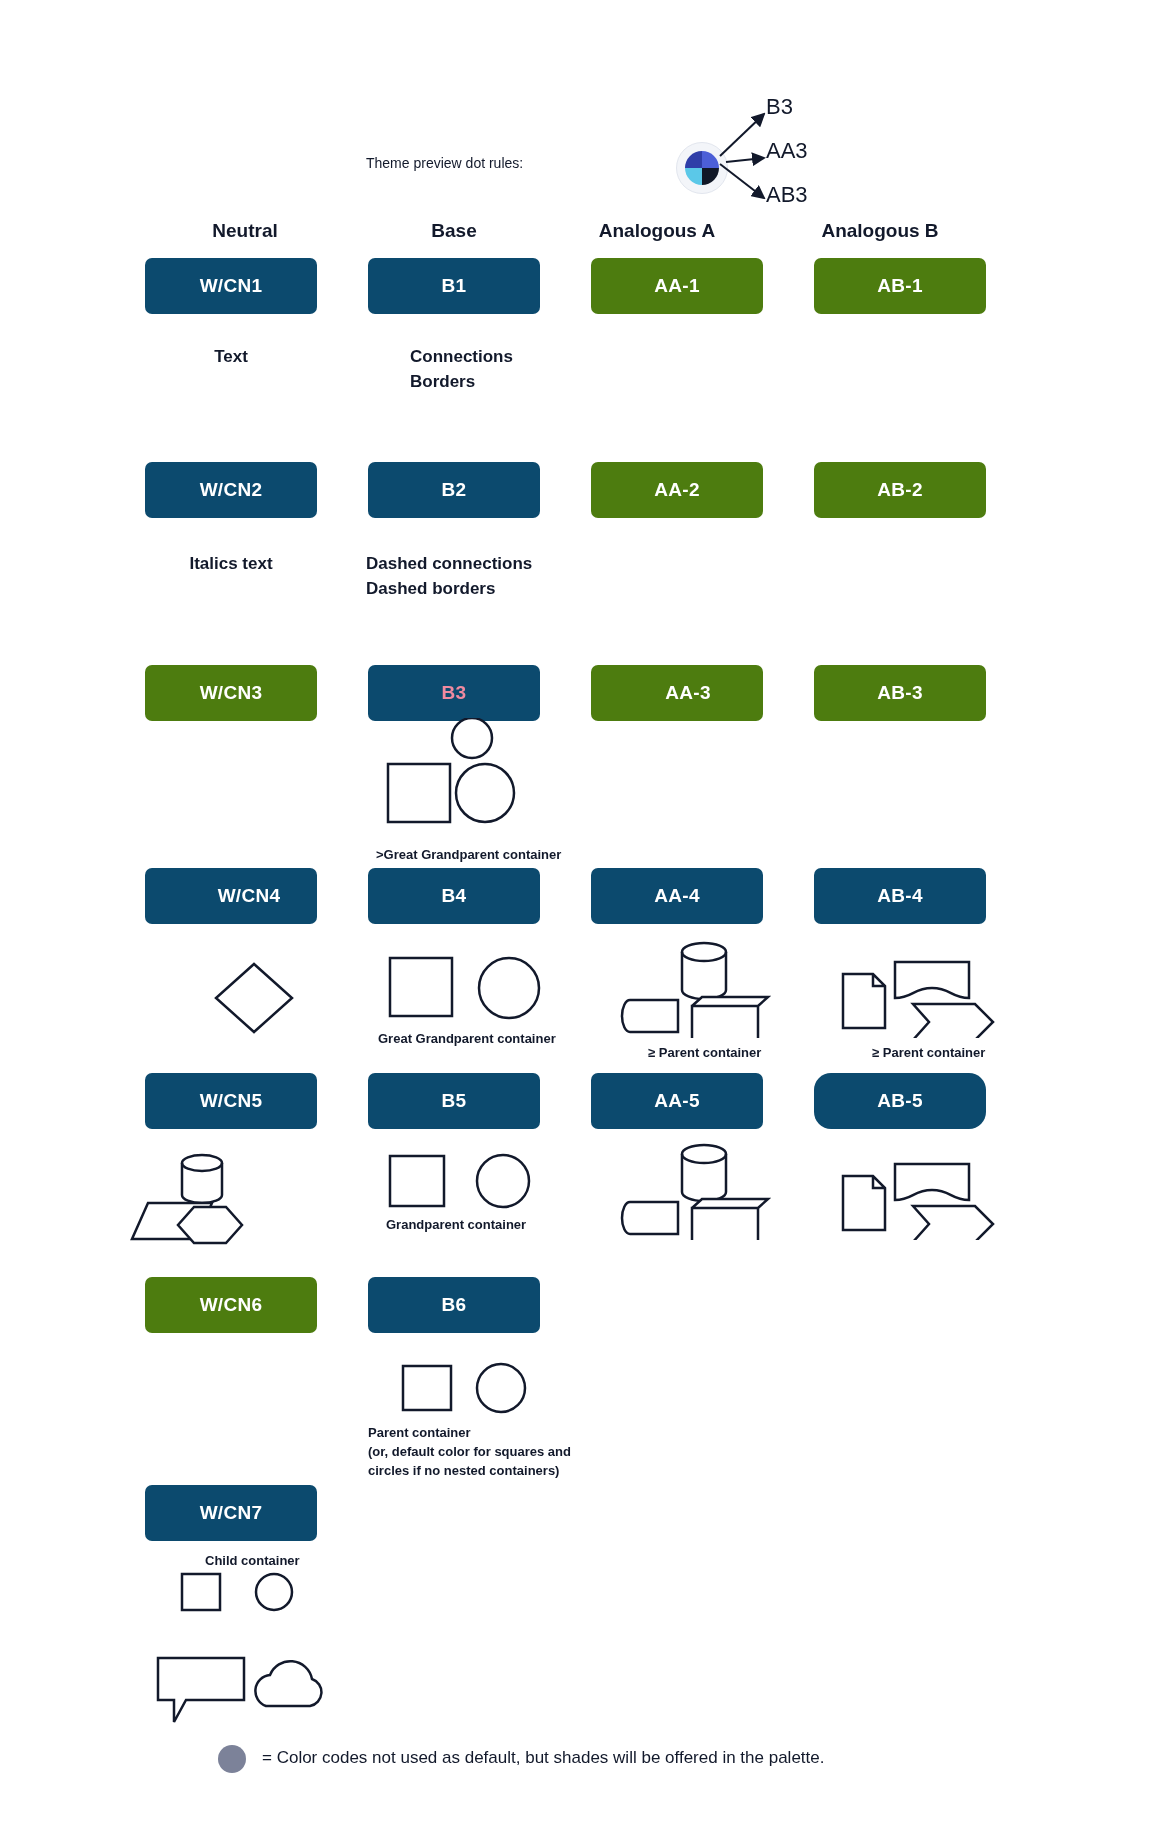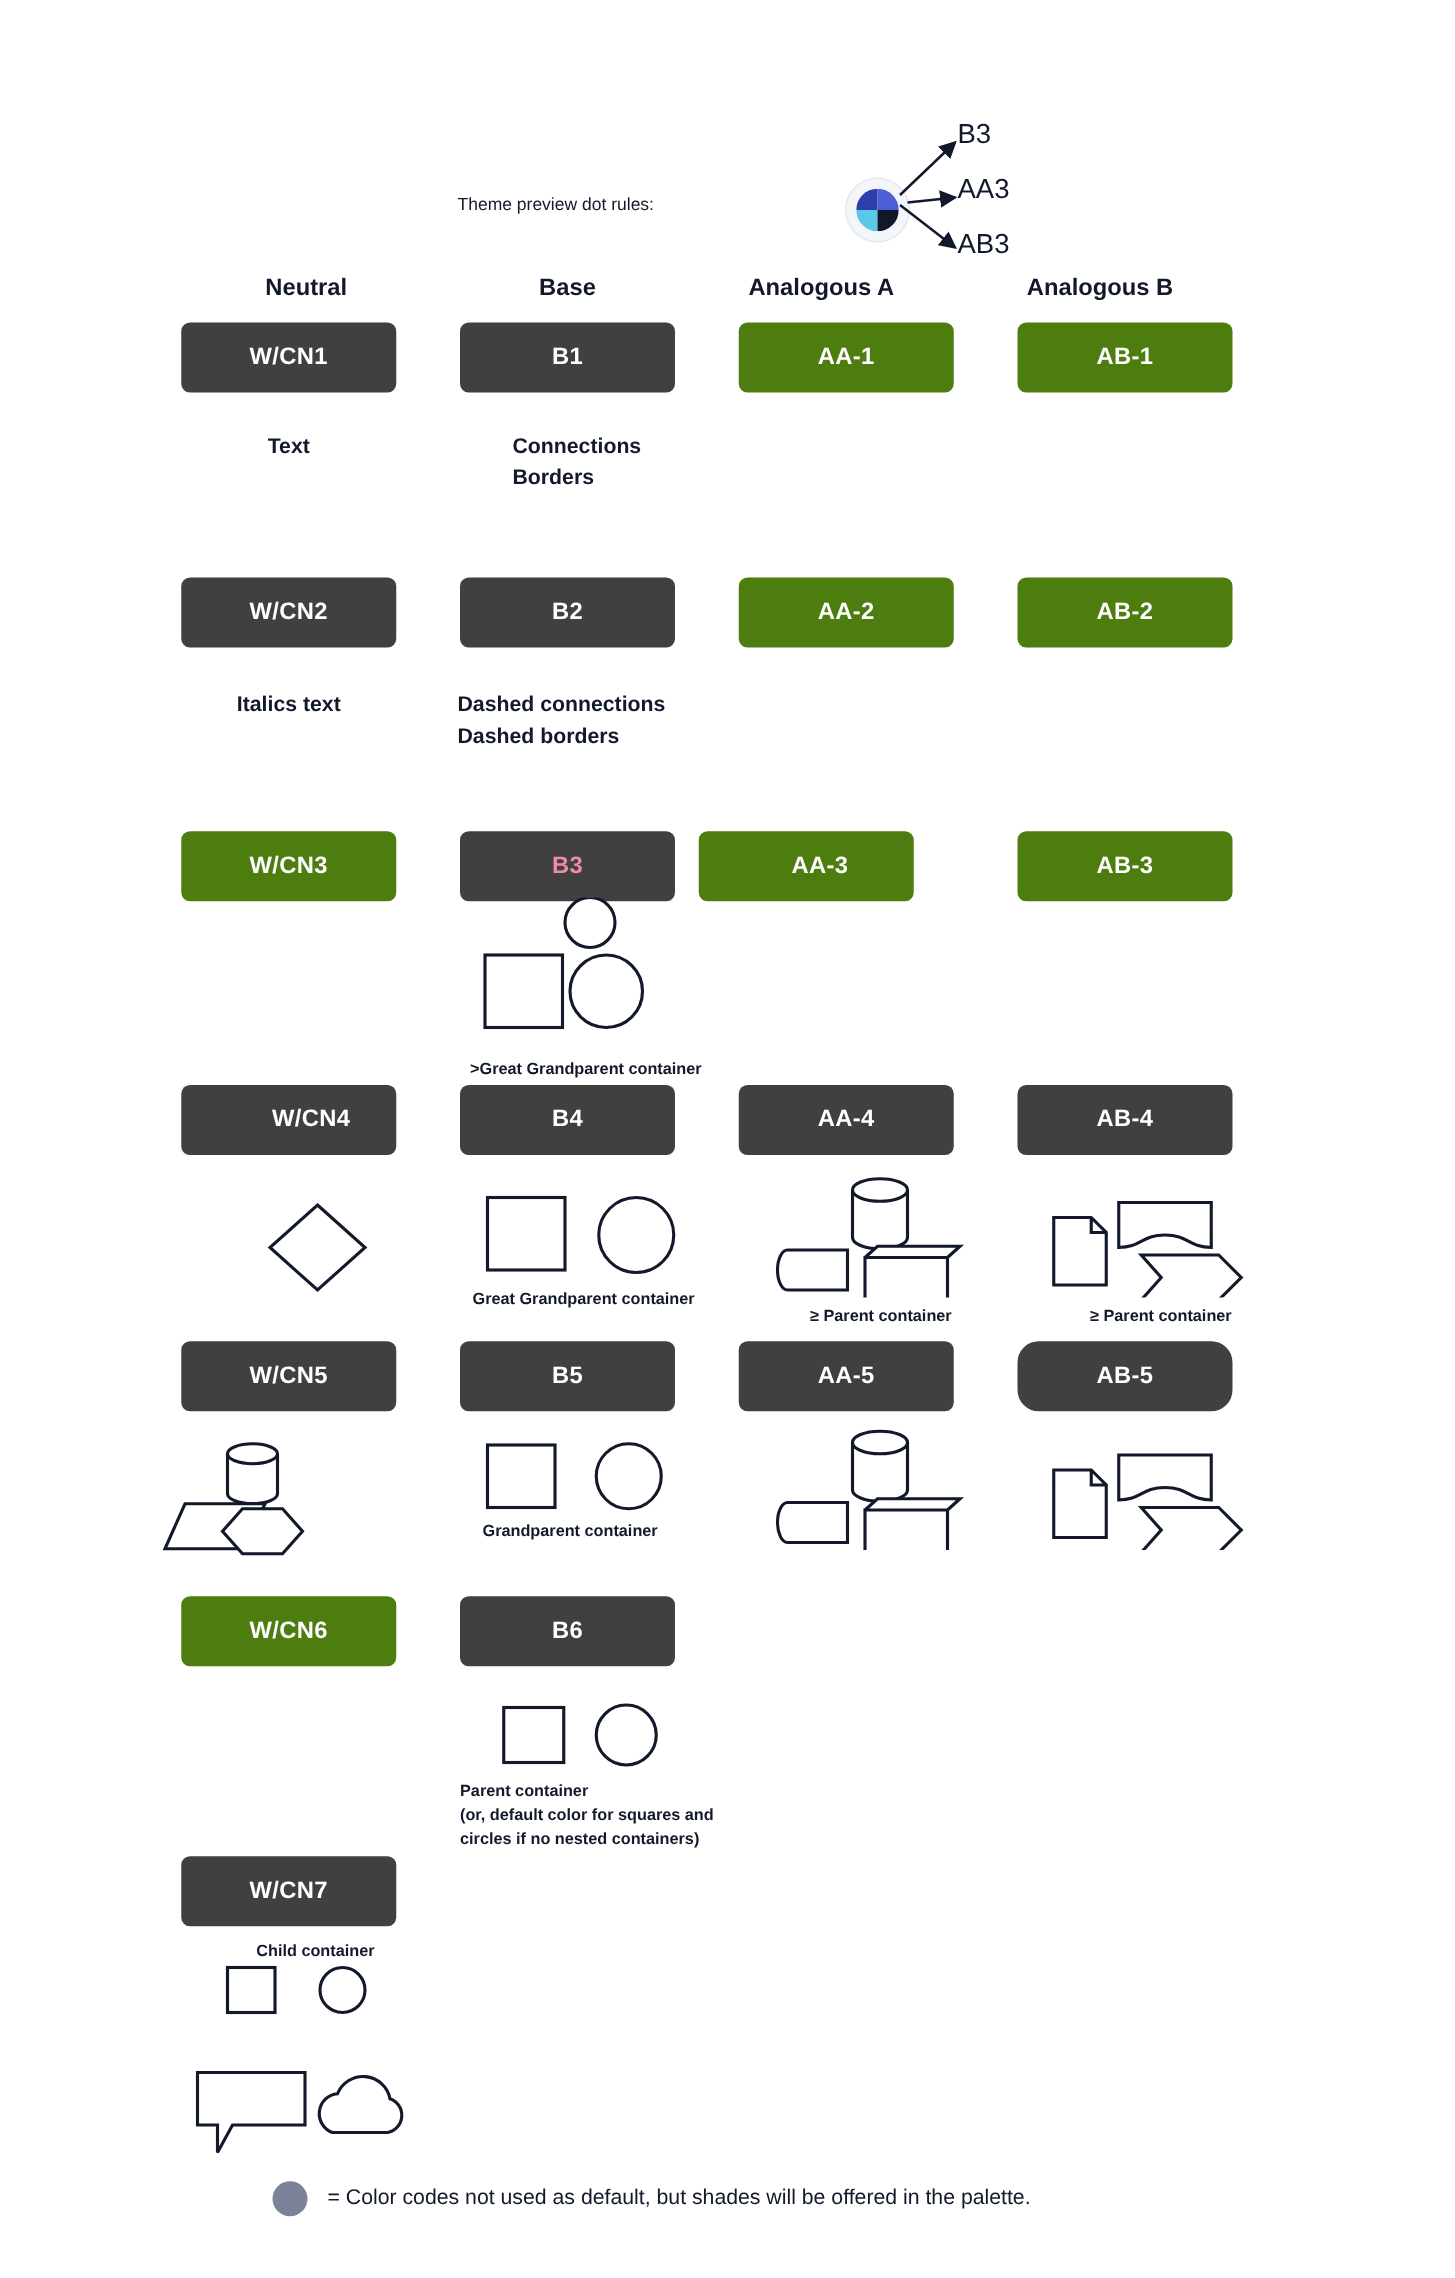--- a/index.html
+++ b/index.html
@@ -95,21 +95,21 @@
     border-radius: 7px;
     display: flex;
     align-items: center;
     justify-content: center;
     font-size: 19px;
     font-weight: bold;
     letter-spacing: 0.3px;
     color: #ffffff;
     box-sizing: border-box;
   }
-  .swatch.dark { background: #404040; }
+  .swatch.dark { background: #0c4a6e; }
   .swatch.gray { background: #4d7c0f; }
   .swatch.pinktext { color: #f08aa0; }
 
   
   .caption {
     position: absolute;
     font-size: 17px;
     font-weight: bold;
     color: #12192b;
     line-height: 1.45;
@@ -204,21 +204,21 @@
   <div class="swatch dark" style="left:368px; top:462px;">B2</div>
   <div class="swatch gray" style="left:591px; top:462px;">AA-2</div>
   <div class="swatch gray" style="left:814px; top:462px;">AB-2</div>
 
   <div class="caption center" style="left:145px; top:552px; width:172px;">Italics text</div>
   <div class="caption" style="left:366px; top:552px;">Dashed connections
 Dashed borders</div>
 
   <div class="swatch gray" style="left:145px; top:665px;">W/CN3</div>
   <div class="swatch dark pinktext" style="left:368px; top:665px;">B3</div>
-  <div class="swatch gray" style="left:559px; top:665px;padding-left:22px;">AA-3</div>
+  <div class="swatch gray" style="left:591px; top:665px;padding-left:22px;">AA-3</div>
   <div class="swatch gray" style="left:814px; top:665px;">AB-3</div>
 
   <svg class="shapes" style="left:380px; top:718px;" width="180" height="120">
     <circle cx="92" cy="20" r="20" fill="#ffffff" stroke="#12192b" stroke-width="2.5"></circle>
     <rect x="8" y="46" width="62" height="58" fill="#ffffff" stroke="#12192b" stroke-width="2.5"></rect>
     <circle cx="105" cy="75" r="29" fill="#ffffff" stroke="#12192b" stroke-width="2.5"></circle>
   </svg>
   <div class="caption small" style="left:376px; top:846px;">&gt;Great Grandparent container</div>
 
   <div class="swatch dark" style="left:145px; top:868px;padding-left:36px;">W/CN4</div>

